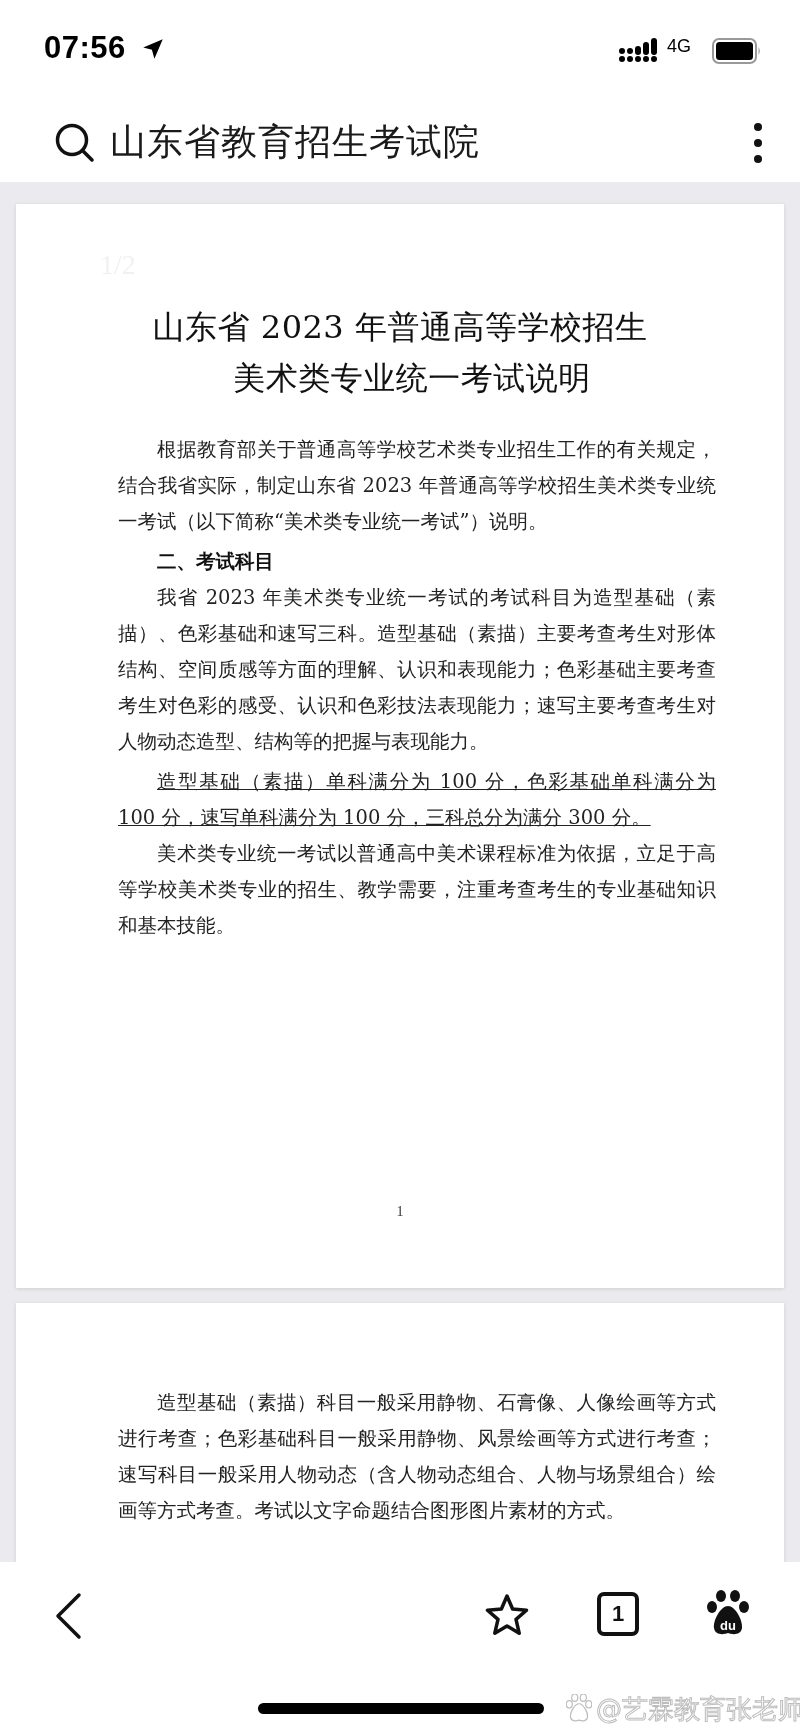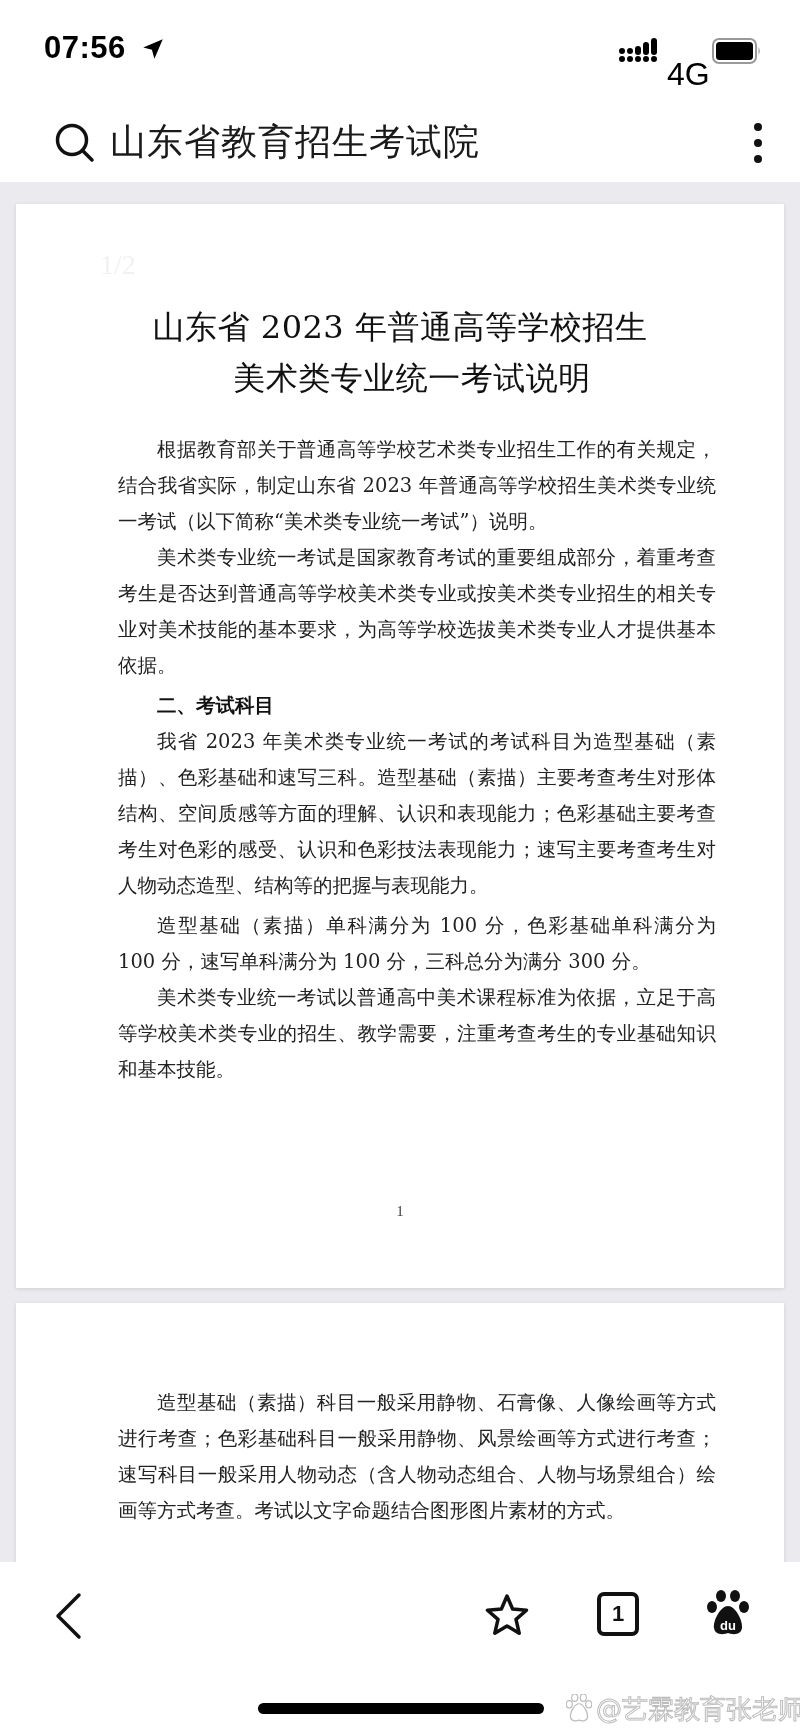--- a/index.html
+++ b/index.html
@@ -4,21 +4,21 @@
   <style>
     * { box-sizing: border-box; margin: 0; padding: 0; }
     html, body { width: 800px; height: 1731px; overflow: hidden; background: #ffffff; }
     body { position: relative; font-family: "Liberation Sans", "DejaVu Sans", sans-serif; color: #111; }
 
     
     .status-bar { position: absolute; top: 0; left: 0; width: 740px; height: 100px; background: #fff; }
     .status-time { position: absolute; left: 44px; top: 30px; font-size: 31px; font-weight: 700; letter-spacing: 0.5px; color: #000; font-family: "Liberation Sans", sans-serif; }
     .loc-icon { position: absolute; left: 140px; top: 36px; width: 26px; height: 26px; }
     .signal-icon { position: absolute; left: 618px; top: 38px; width: 40px; height: 26px; }
-    .net-label { position: absolute; left: 667px; top: 36px; font-size: 32px; color: #000; margin-top: 20px; }
+    .net-label { position: absolute; left: 667px; top: 36px; font-size: 18px; color: #000; }
     .battery-icon { position: absolute; left: 712px; top: 38px; width: 50px; height: 26px; }
 
     
     .header-bar { position: absolute; top: 100px; left: 16px; width: 800px; height: 82px; background: #fff; }
     .search-icon { position: absolute; left: 38px; top: 22px; width: 42px; height: 42px; }
     .header-title { position: absolute; left: 94px; top: 18px; font-size: 36px; color: #1a1a1a; font-family: "DejaVu Sans", sans-serif; letter-spacing: 1px; }
     .more-icon { position: absolute; left: 730px; top: 20px; width: 24px; height: 46px; }
 
     
     .viewer { position: absolute; top: 182px; left: 0; width: 800px; height: 1380px; background: #ebeaef; overflow: hidden; }
@@ -28,21 +28,21 @@
 
     .page-indicator { position: absolute; left: 84px; top: 45px; font-size: 28px; color: #f1f1f1; font-family: "Liberation Serif", serif; }
 
     .doc-title { position: absolute; left: 0; width: 768px; text-align: center; font-family: "DejaVu Serif", serif; font-size: 32px; color: #111; letter-spacing: 0.5px; }
     .doc-title.l1 { top: 102px; }
     .doc-title.l2 { top: 153px; margin-left: 12px; }
 
     .doc-body { position: absolute; left: 102px; width: 598px; font-family: "DejaVu Serif", serif; font-size: 19.5px; line-height: 36px; color: #222; text-align: justify; text-justify: inter-character; }
     .doc-body p { text-indent: 2em; }
     .doc-body h3 { font-size: 19.5px; font-weight: 700; text-indent: 2em; line-height: 36px; margin-top: 4px; font-family: "DejaVu Sans", sans-serif; color: #111; }
-    .doc-body .p-gap { margin-top: 4px; }
+    .doc-body .p-gap { margin-top: 4px; text-decoration: underline; }
     .page-1 .doc-body { top: 228px; }
     .page-2 .doc-body { top: 82px; }
 
     .page-number { position: absolute; left: 0; width: 768px; top: 1000px; text-align: center; font-family: "Liberation Serif", serif; font-size: 14px; color: #333; }
 
     
     .bottom-bar { position: absolute; top: 1562px; left: 0; width: 800px; height: 169px; background: #fff; }
     .back-icon { position: absolute; left: 52px; top: 30px; width: 32px; height: 48px; }
     .star-icon { position: absolute; left: 483px; top: 30px; width: 48px; height: 48px; }
     .tabs-button { position: absolute; left: 597px; top: 30px; width: 42px; height: 44px; border: 4px solid #111; border-radius: 7px; text-align: center; font-size: 22px; font-weight: 700; line-height: 36px; color: #111; font-family: "Liberation Sans", sans-serif; }
@@ -96,21 +96,20 @@
 
 <div class="viewer">
 
   <div class="page page-1">
     <span class="page-indicator">1/2</span>
     <div class="doc-title l1">山东省 2023 年普通高等学校招生</div>
     <div class="doc-title l2">美术类专业统一考试说明</div>
 
     <div class="doc-body">
       <p>根据教育部关于普通高等学校艺术类专业招生工作的有关规定，结合我省实际，制定山东省 2023 年普通高等学校招生美术类专业统一考试（以下简称“美术类专业统一考试”）说明。</p>
-      <p>美术类专业统一考试是国家教育考试的重要组成部分，着重考查考生是否达到普通高等学校美术类专业或按美术类专业招生的相关专业对美术技能的基本要求，为高等学校选拔美术类专业人才提供基本依据。</p>
       <h3>二、考试科目</h3>
       <p>我省 2023 年美术类专业统一考试的考试科目为造型基础（素描）、色彩基础和速写三科。造型基础（素描）主要考查考生对形体结构、空间质感等方面的理解、认识和表现能力；色彩基础主要考查考生对色彩的感受、认识和色彩技法表现能力；速写主要考查考生对人物动态造型、结构等的把握与表现能力。</p>
       <p class="p-gap">造型基础（素描）单科满分为 100 分，色彩基础单科满分为 100 分，速写单科满分为 100 分，三科总分为满分 300 分。</p>
       <p>美术类专业统一考试以普通高中美术课程标准为依据，立足于高等学校美术类专业的招生、教学需要，注重考查考生的专业基础知识和基本技能。</p>
     </div>
 
     <div class="page-number">1</div>
   </div>
 
   <div class="page page-2">

